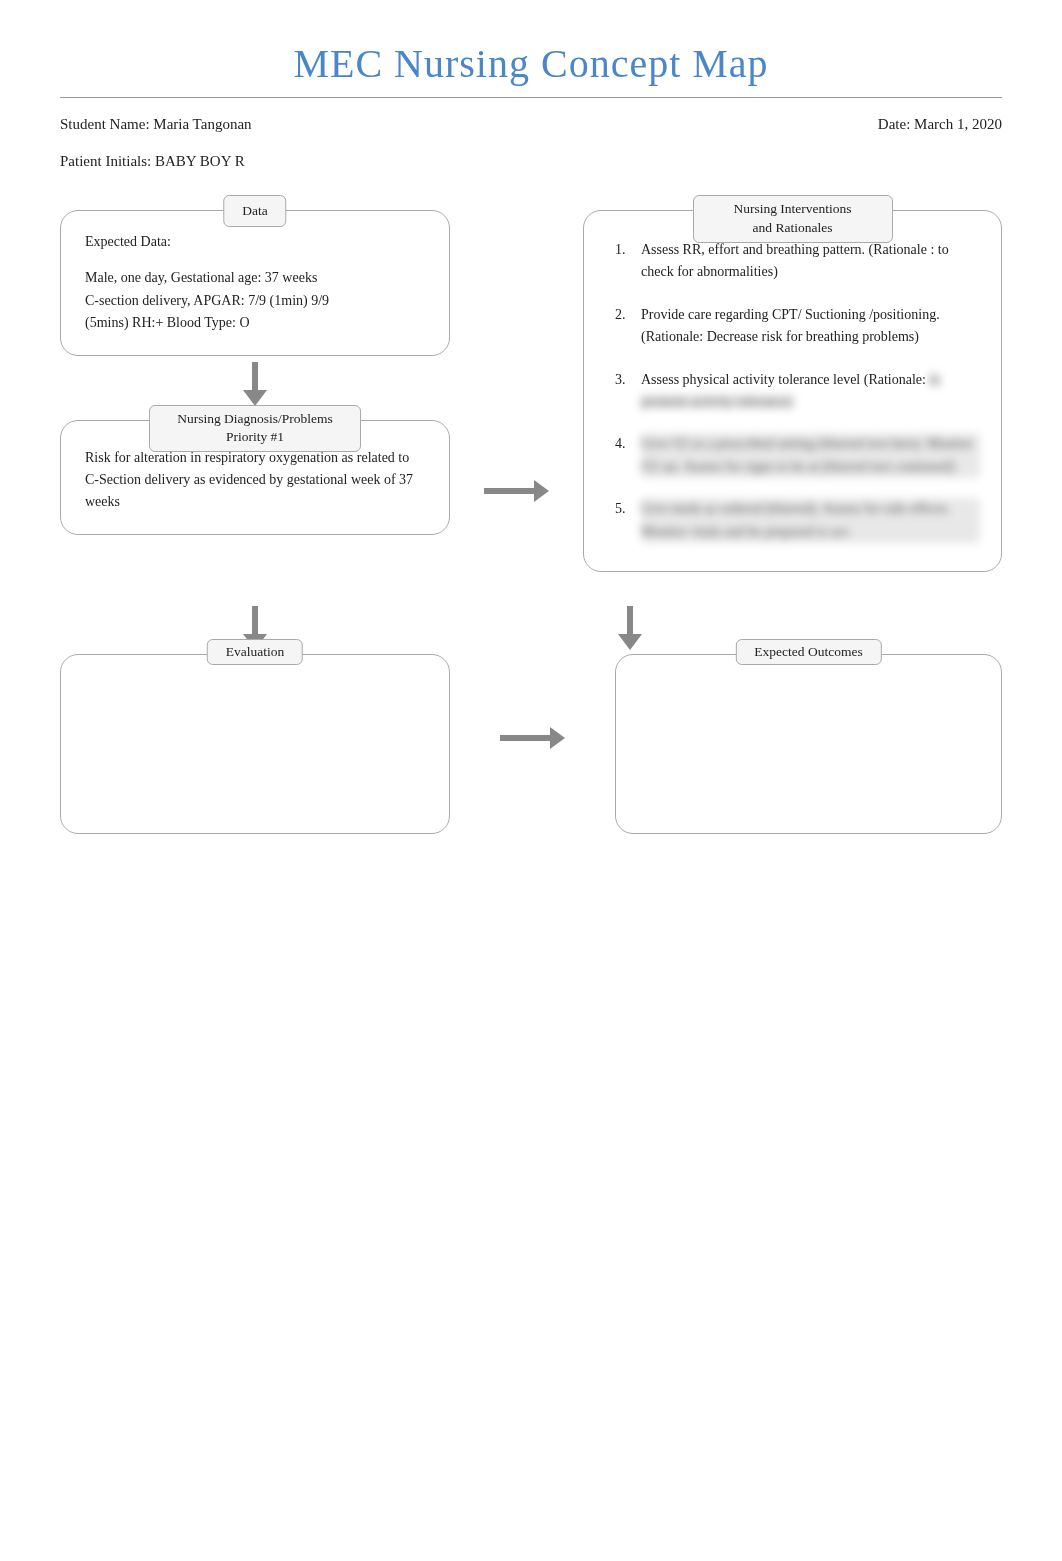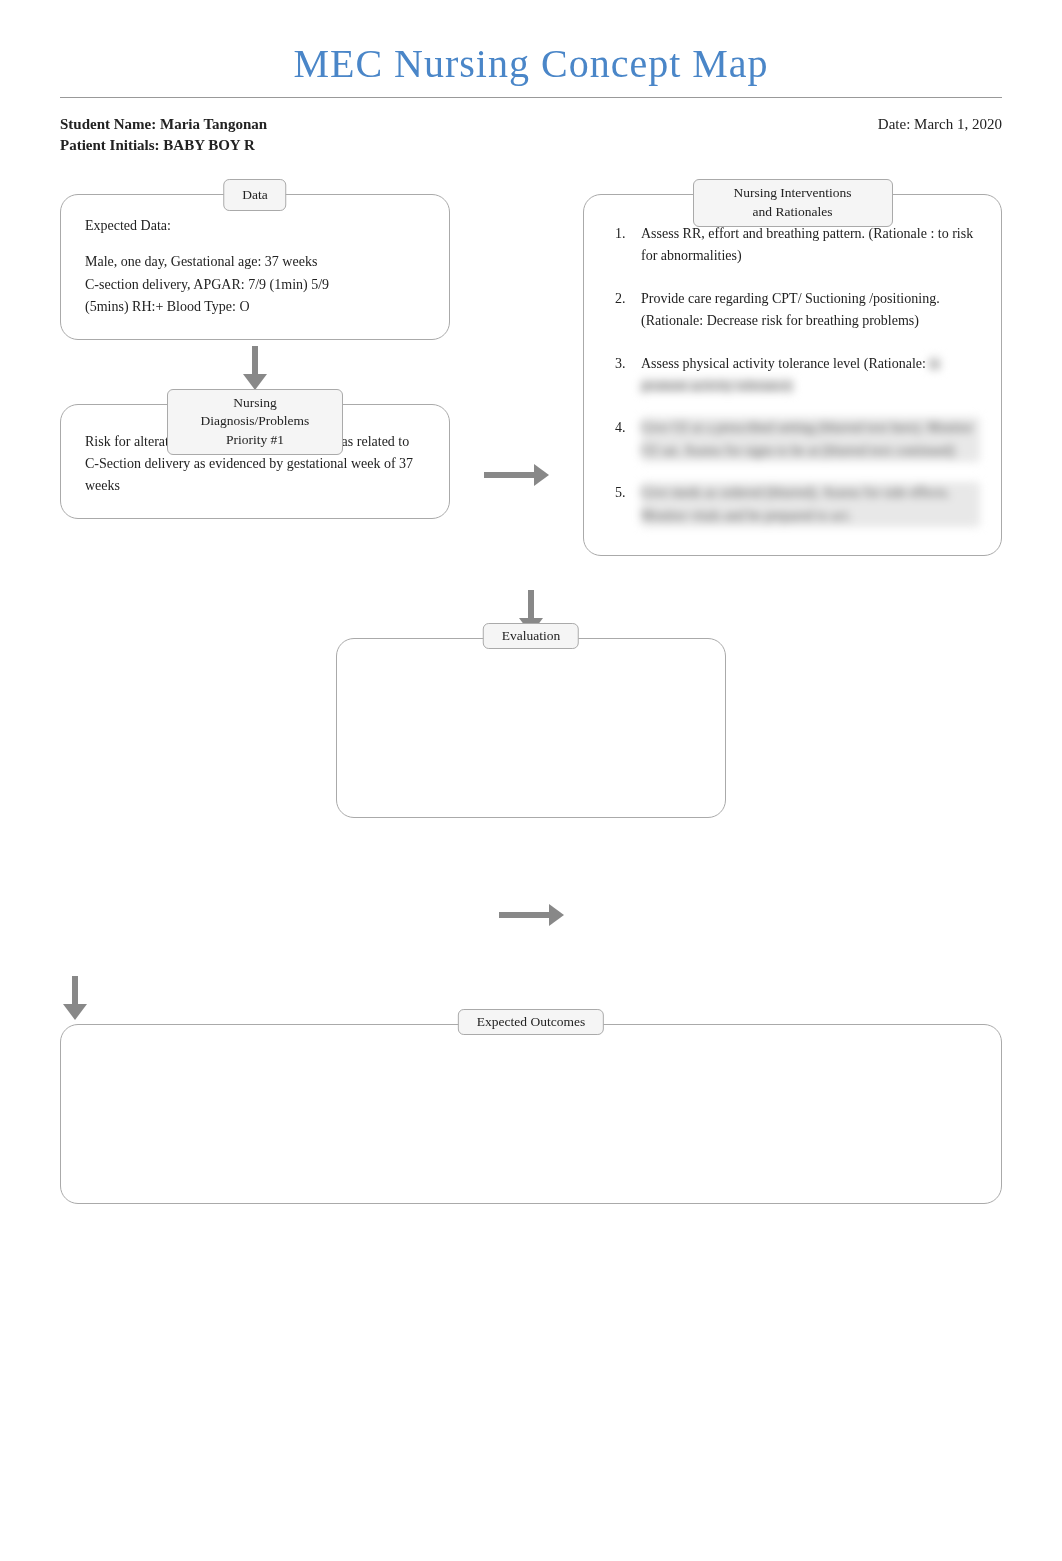--- a/index.html
+++ b/index.html
@@ -27,21 +27,21 @@
       margin-bottom: 18px;
     }
 
     .header-info {
       display: flex;
       justify-content: space-between;
       margin-bottom: 20px;
       font-size: 15px;
     }
 
-    .header-left { display: flex; flex-direction: column; gap: 4px; font-weight: bold; }
+    .header-left { display: flex; flex-direction: column; gap: 20px; }
 
     .left-col {
       display: flex;
       flex-direction: column;
       align-items: center;
       width: 390px;
       flex-shrink: 0;
     }
 
     
@@ -160,32 +160,32 @@
 
     <div class="left-col">
 
       <div class="rounded-box data-box" style="margin-top: 20px;">
         <span class="box-tab">Data</span>
         <div style="margin-bottom: 14px;">
           <div>Expected Data:</div>
         </div>
         <div>
           <div style="white-space: pre-line;">Male, one day, Gestational age: 37 weeks
-C-section delivery, APGAR: 7/9 (1min) 5/9
+C-section delivery, APGAR: 7/9 (1min) 9/9
 (5mins) RH:+ Blood Type: O</div>
         </div>
       </div>
 
       <div class="arrow-down" style="margin: 6px 0;">
         <div class="arrow-shaft"></div>
         <div class="arrow-head"></div>
       </div>
 
       <div class="rounded-box diagnosis-box" style="margin-top: 8px;">
-        <span class="box-tab" style="white-space: normal; width: 176px; text-align:center; line-height:1.4;">
+        <span class="box-tab" style="white-space: normal; width: 212px; text-align:center; line-height:1.4;">
           <span>Nursing Diagnosis/Problems</span><br>
           <span>Priority #1</span>
         </span>
         <div style="margin-top: 6px; line-height: 1.6;">Risk for alteration in respiratory oxygenation as related to C-Section delivery as evidenced by gestational week of 37 weeks</div>
       </div>
 
     </div>
 
     <div class="h-arrow-connector" style="align-self: center; margin-top: 200px;">
       <div class="h-arrow-shaft"></div>
@@ -194,21 +194,21 @@
 
     <div style="flex:1; margin-top: 20px;">
       <div class="interventions-box">
         <span class="box-tab" style="white-space: normal; width: 200px; text-align:center; line-height:1.4;">
           <span>Nursing Interventions</span><br>
           <span>and Rationales</span>
         </span>
         <ol style="padding-left: 10px; margin-top: 8px; font-size:14px; line-height:1.6;">
           <li style="margin-bottom: 20px; display:flex; gap:6px; list-style:none;">
             <span style="min-width:20px;">1.</span>
-            <span>Assess  RR,  effort  and  breathing  pattern. (Rationale : to risk for abnormalities)</span>
+            <span>Assess  RR,  effort  and  breathing  pattern. (Rationale : to check for abnormalities)</span>
           </li>
           <li style="margin-bottom: 20px; display:flex; gap:6px; list-style:none;">
             <span style="min-width:20px;">2.</span>
             <span>Provide  care  regarding  CPT/  Suctioning /positioning.  (Rationale:   Decrease  risk  for breathing problems)</span>
           </li>
           <li style="margin-bottom: 20px; display:flex; gap:6px; list-style:none;">
             <span style="min-width:20px;">3.</span>
             <span>
               <span>Assess  physical  activity  tolerance  level (Rationale:</span>
               <span class="blurred-text">to promote activity tolerance)</span>
@@ -221,21 +221,21 @@
           <li style="margin-bottom: 8px; display:flex; gap:6px; list-style:none;">
             <span style="min-width:20px;">5.</span>
             <span class="blurred-text">Give meds as ordered (blurred). Assess for side effects. Monitor vitals and be prepared to act.</span>
           </li>
         </ol>
       </div>
     </div>
 
   </div>
 
-  <div style="display:flex; gap: 46px; margin-top: 10px; width: 100%; flex-direction: column;">
+  <div style="display:flex; gap: 46px; margin-top: 10px; width: 100%;">
 
     <div style="flex:1; display: flex; flex-direction:column; align-items:center;">
       <div class="arrow-down" style="margin-bottom: 4px;">
         <div class="arrow-shaft"></div>
         <div class="arrow-head"></div>
       </div>
       <div class="rounded-box" style="min-height: 180px; width: 390px;">
         <span class="box-tab" style="background:#f5f5f5;">Evaluation</span>
       </div>
     </div>

